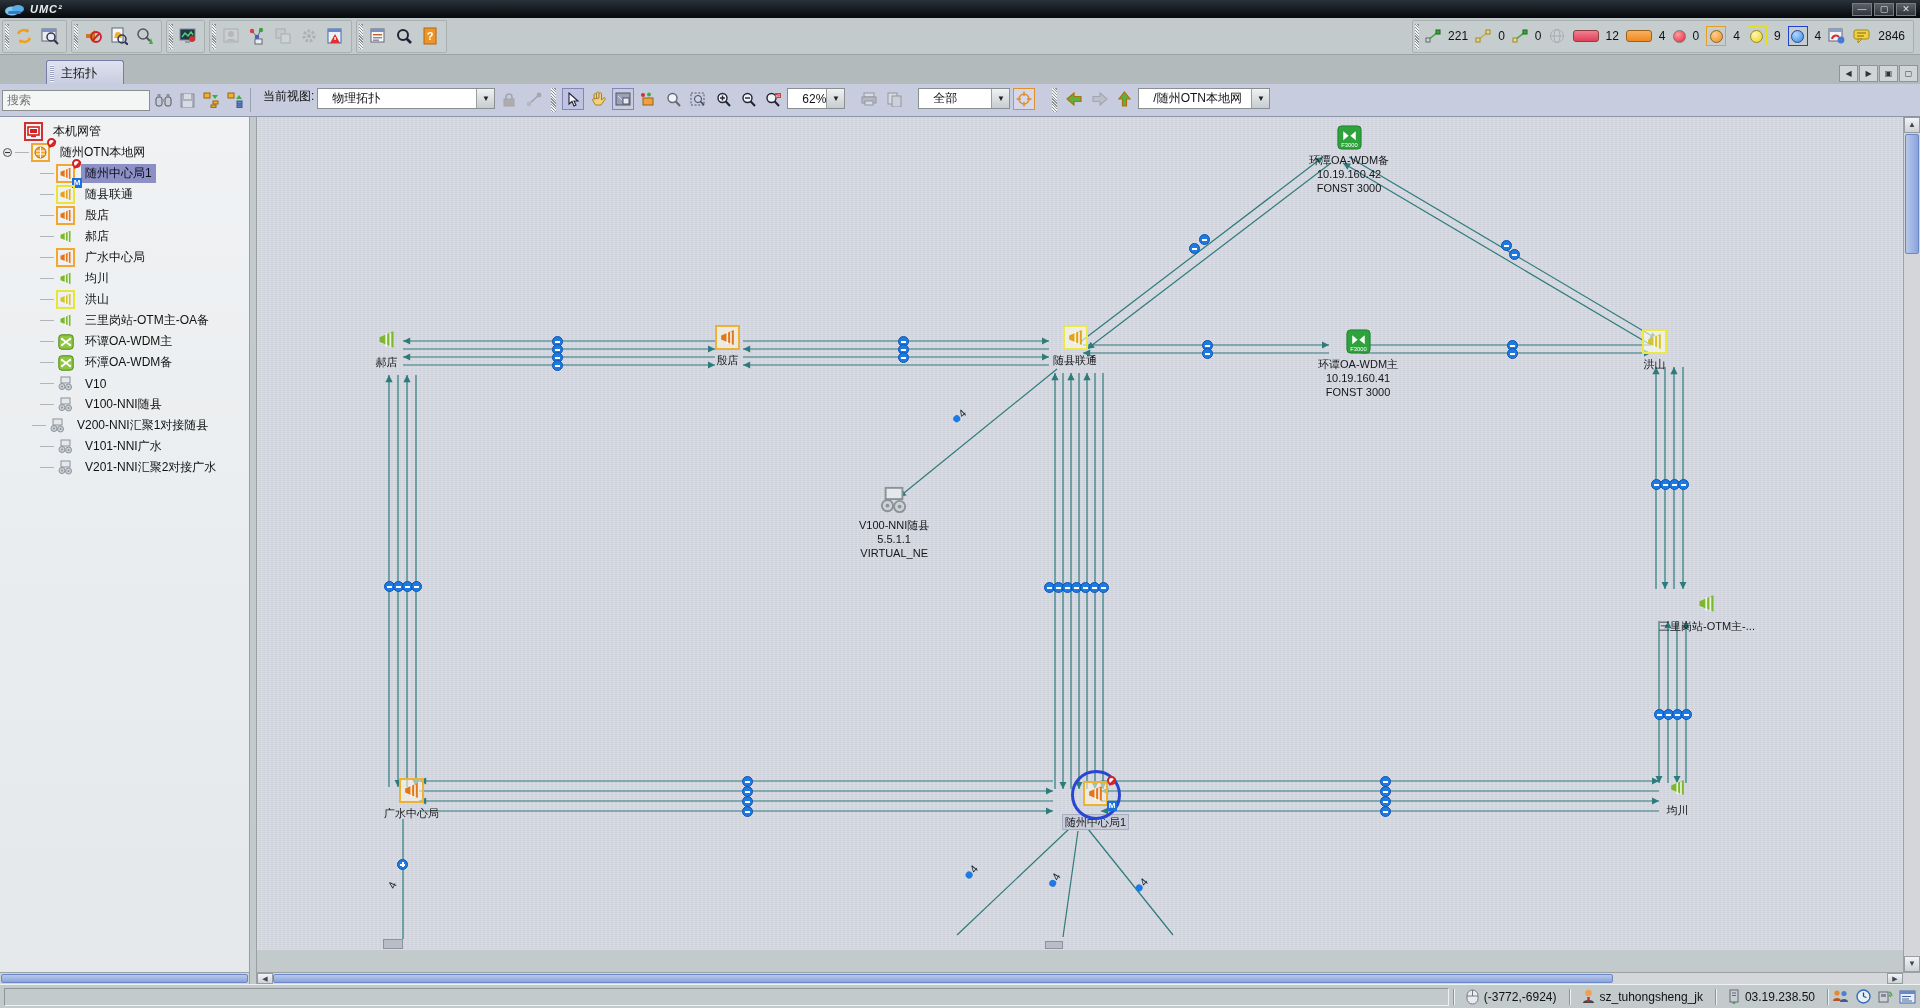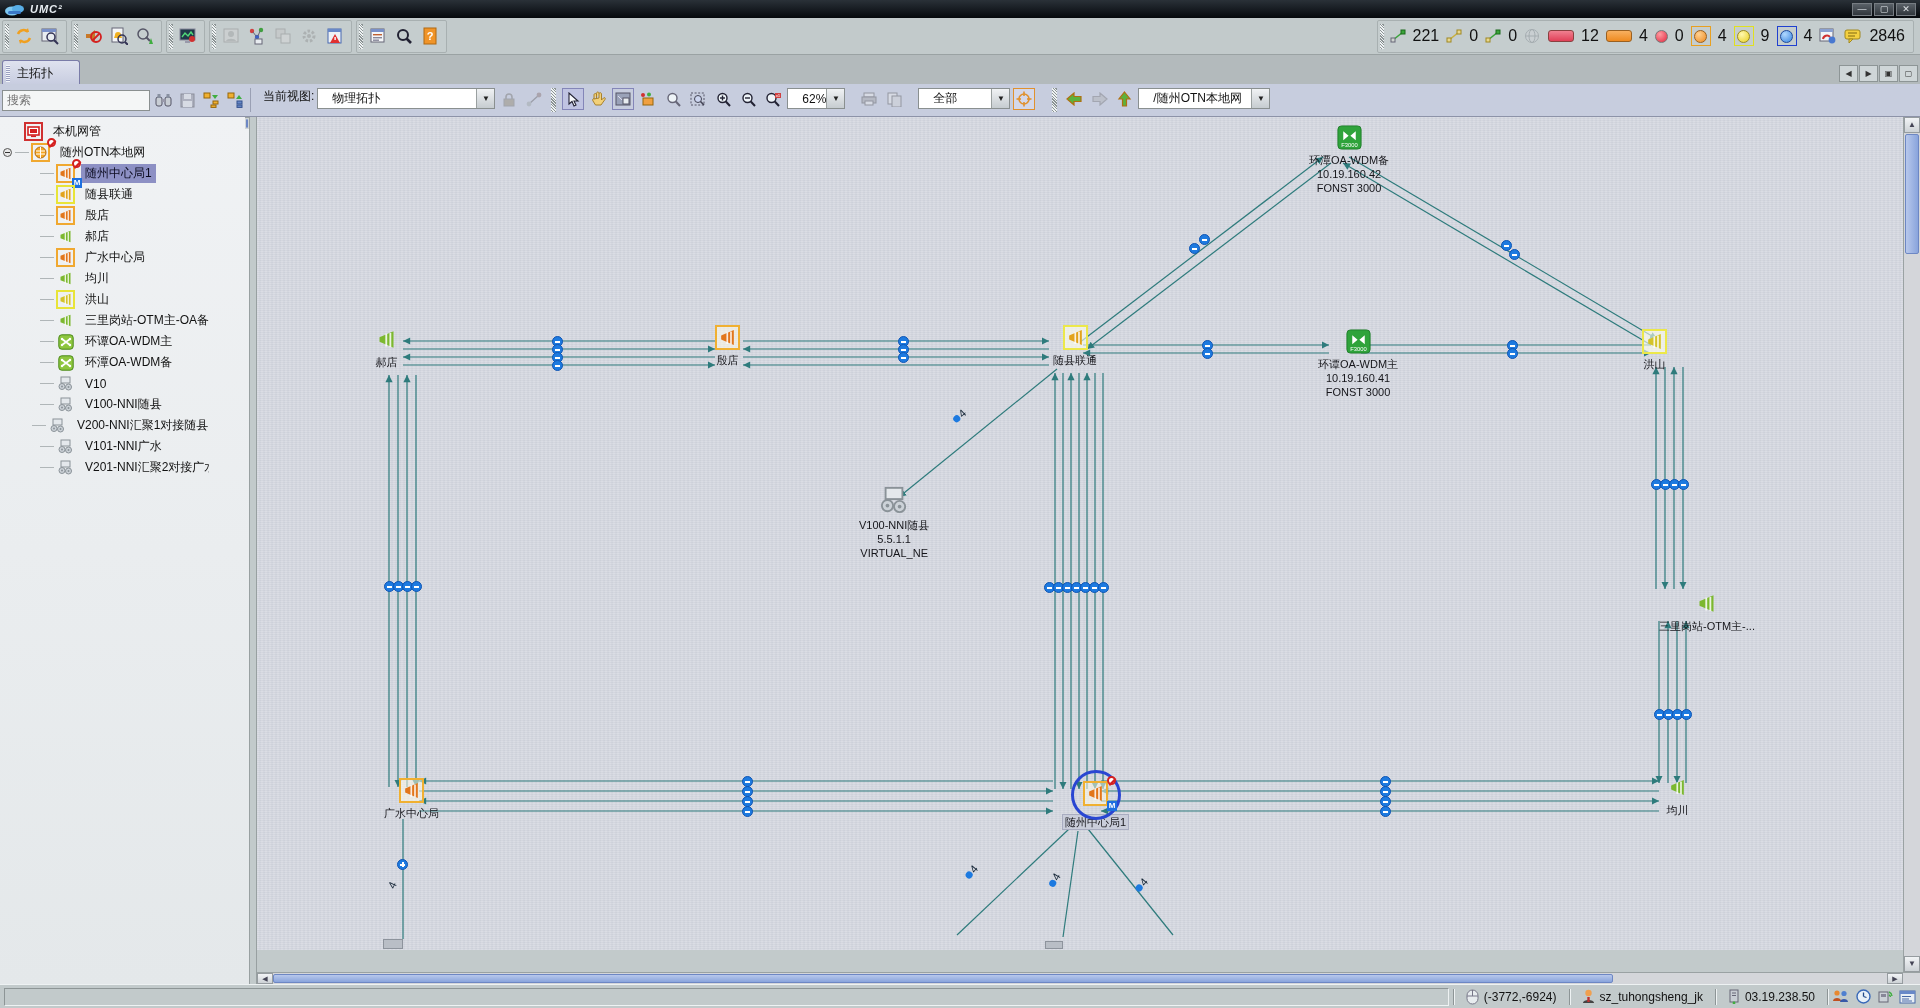--- a/index.html
+++ b/index.html
@@ -26,30 +26,30 @@
     background:repeating-linear-gradient(45deg,#eef2f3 0 1px,#8b9394 1px 2px); }
   .tbtn { width:26px; height:26px; display:flex; align-items:center; justify-content:center; border:1px solid transparent; }
   .tbtn.dis { opacity:.45; filter:grayscale(.9); }
   .tb-spacer { flex:1; }
 
   
   .alarmsum { display:flex; align-items:center; gap:7px; height:33px; border:1px solid #a8b0b1; border-radius:2px;
     margin-right:6px; padding:0 8px 0 12px; position:relative; background:#c5cdce; }
   .alarmsum::before { content:""; position:absolute; left:2px; top:3px; bottom:3px; width:4px;
     background:repeating-linear-gradient(45deg,#eef2f3 0 1px,#8b9394 1px 2px); }
-  .cnt { font-size:16px; }
+  .cnt { font-size:12px; }
   .linkico { width:16px; height:14px; }
   .sq { display:inline-block; width:26px; height:12px; border-radius:3px; border:1px solid #8a4040; }
   .ball { display:inline-block; width:13px; height:13px; border-radius:50%; border:1px solid #777; }
   .boxed { width:20px; height:20px; display:flex; align-items:center; justify-content:center; }
 
   
   .tabrow { height:29px; background:#b3babc; display:flex; align-items:flex-end; padding:3px 2px 0 2px; flex:none; }
   .tab { height:24px; background:linear-gradient(#dfe2ef,#c8cde0); border:1px solid #7a7ca8; border-bottom:none;
-    border-radius:3px 3px 0 0; padding:4px 26px 0 14px; position:relative; }
+    border-radius:3px 3px 0 0; padding:4px 26px 0 14px; position:relative;margin-left:44px; }
   .tab::before { content:""; position:absolute; left:3px; top:4px; bottom:2px; width:4px;
     background:repeating-linear-gradient(#f4f6fa 0 1px,#9aa0c0 1px 2px); }
   .tabnav { margin-left:auto; display:flex; gap:1px; margin-bottom:2px; }
   .tnbtn { width:19px; height:17px; background:#cfd6d8; border:1px solid #8d9596; font-size:8px; line-height:15px; text-align:center; color:#333; }
 
   
   .topotoolbar { height:33px; background:#c7cdde; border-bottom:1px solid #8d93a8; display:flex; align-items:center; flex:none; }
   .tt-left { width:250px; display:flex; align-items:center; padding:0 2px; gap:2px; flex:none; }
   .searchbox { width:148px; height:21px; border:1px solid #8a9090; background:#f4f6f6; color:#9aa0a0; padding:0 4px; font-size:12px; }
   .ttbtn { width:22px; height:22px; display:flex; align-items:center; justify-content:center; border:1px solid transparent; }
@@ -59,21 +59,21 @@
   .tt-right { display:flex; gap:3px; padding-left:8px; border-left:1px solid #9aa0b4; flex:1; }
   .combo { height:21px; background:#fff; border:1px solid #8a9090; display:flex; align-items:center; }
   .combo .cval { padding:0 14px; flex:1; white-space:nowrap; overflow:hidden; }
   .combo .cbtn { width:18px; height:100%; background:linear-gradient(#f0f2f4,#c6ccd0); border-left:1px solid #9aa0a0;
     display:flex; align-items:center; justify-content:center; font-size:8px; color:#222; }
   .vsep { width:5px; height:24px; margin:0 3px;
     background:repeating-linear-gradient(45deg,#eef2f3 0 1px,#8b9394 1px 2px); }
 
   
   .content { flex:1; display:flex; min-height:0; }
-  .sidebar { width:250px; flex:none; display:flex; flex-direction:row; background:linear-gradient(#f0f2f4,#e4e8ea); border-right:1px solid #98a0a1;gap:36px; }
+  .sidebar { width:250px; flex:none; display:flex; flex-direction:column; background:linear-gradient(#f0f2f4,#e4e8ea); border-right:1px solid #98a0a1;gap:36px; }
   .tree { flex:1; padding-top:4px; overflow:hidden; position:relative; }
   .trow { height:21px; display:flex; align-items:center; white-space:nowrap; }
   .tic { width:19px; height:19px; position:relative; display:flex; align-items:center; justify-content:center; flex:none; margin-right:6px; }
   .tic.bo { border:2px solid #f0a830; }
   .tic.by { border:2px solid #e8e438; }
   .tic.br { border:2px solid #d03030; }
   .tlabel { padding:1px 4px; }
   .tlabel.sel { background:#8d90c4; color:#0c0c20; }
   .guide { width:14px; border-top:1px solid #b0b6b8; margin:0 2px 0 0; flex:none; }
   .noent { position:absolute; top:-7px; right:-8px; width:9px; height:9px; border:2px solid #d42020; border-radius:50%; background:#fff; }

